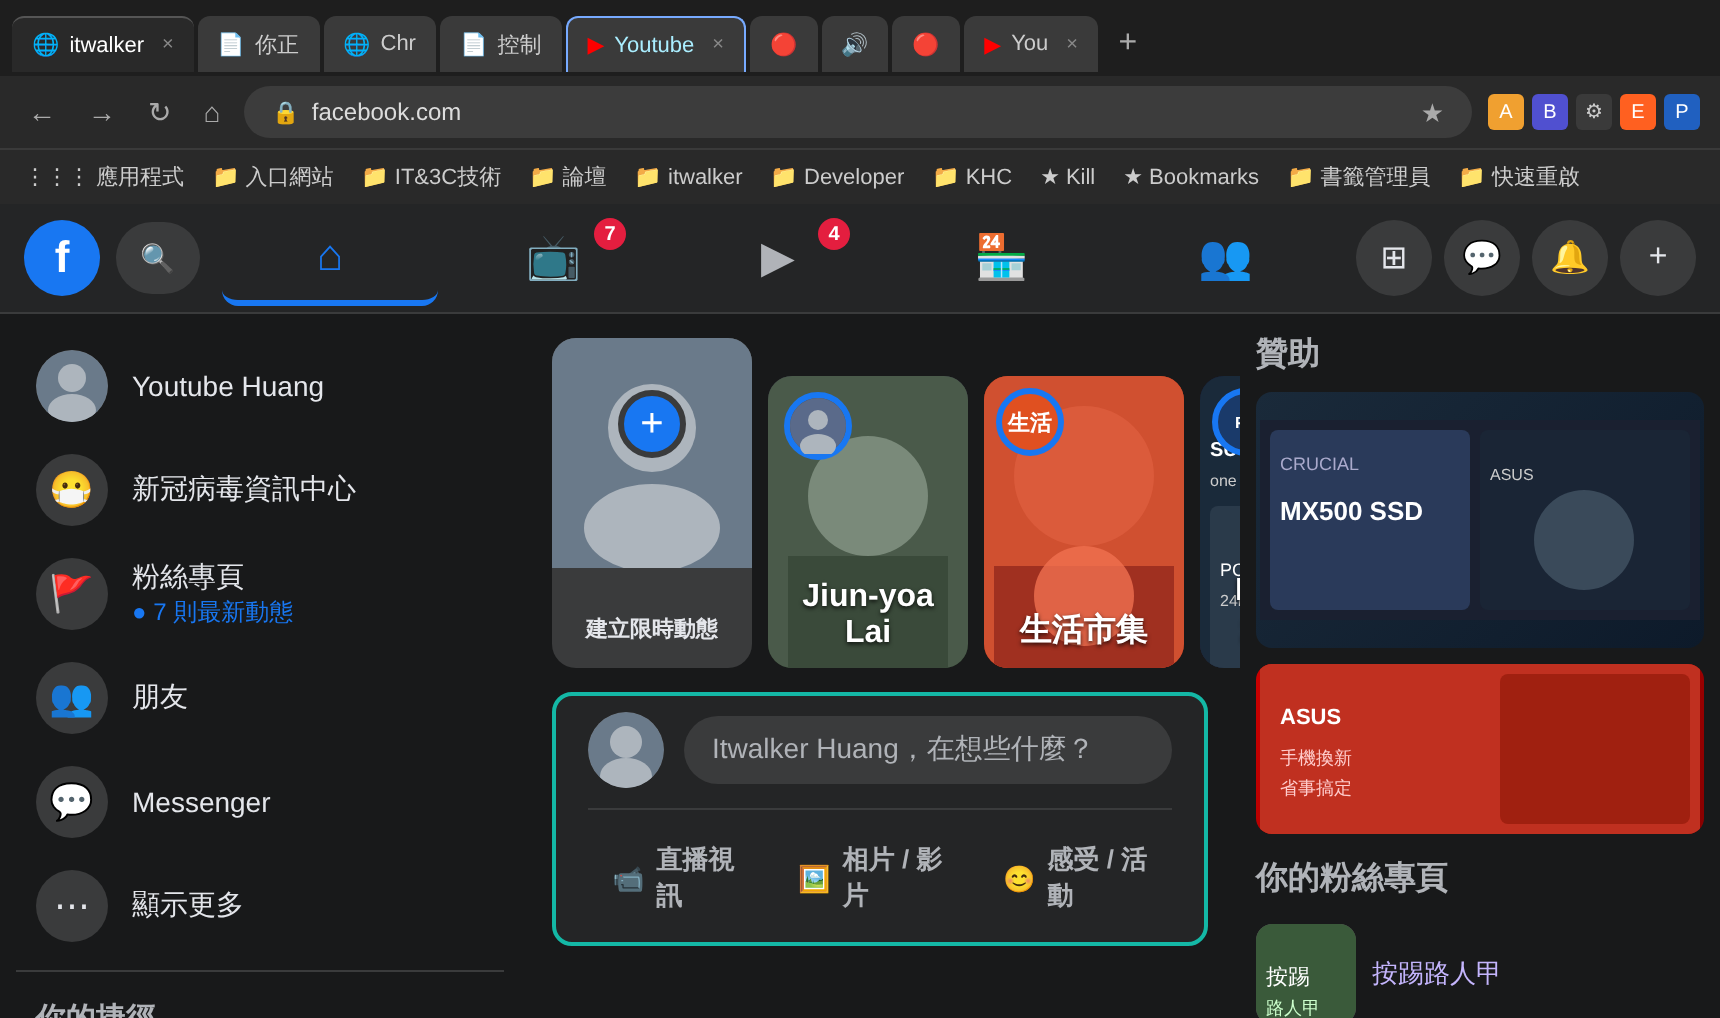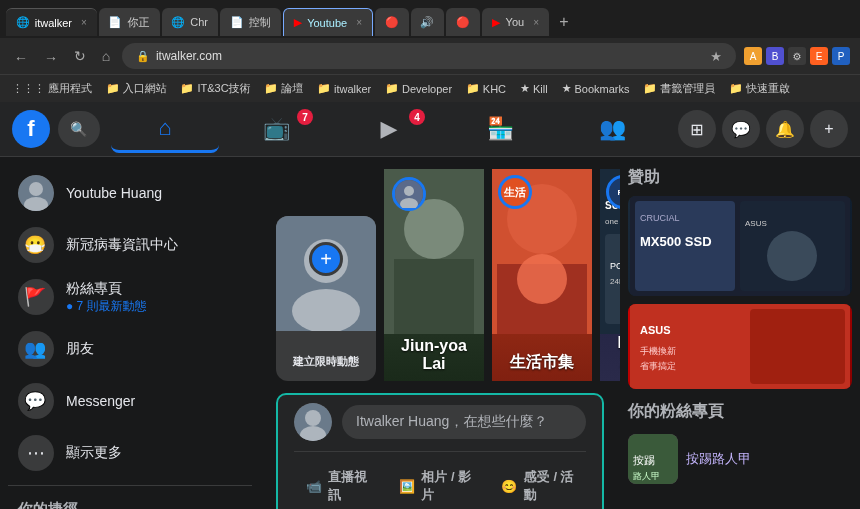--- a/index.html
+++ b/index.html
@@ -121,21 +121,21 @@
     .fb-sidebar-sub { font-size: 12px; color: #1877f2; }
     .fb-sidebar-divider { height: 1px; background: #3a3b3c; margin: 6px 0; }
     .fb-shortcuts-section { color: #b0b3b8; font-size: 15px; font-weight: 600; padding: 8px 10px; }
 
     
     .fb-main { flex: 1; padding: 12px 16px; overflow-y: auto; }
 
     
     .stories-row { display: flex; gap: 8px; margin-bottom: 12px; align-items: flex-end; }
     .story-card {
-      width: 100px; height: 212px; border-radius: 0; overflow: hidden;
+      width: 100px; height: 146px; border-radius: 12px; overflow: hidden;
       position: relative; flex-shrink: 0; cursor: pointer;
     }
     .story-bg {
       width: 100%; height: 100%; display: flex; align-items: flex-end;
       justify-content: center; padding-bottom: 8px; position: relative;
     }
     .story-avatar {
       position: absolute; top: 8px; left: 8px; width: 34px; height: 34px;
       border-radius: 50%; border: 3px solid #1877f2; background: #555;
       display: flex; align-items: center; justify-content: center; font-size: 16px;
@@ -247,21 +247,21 @@
     <div class="new-tab-btn">+</div>
   </div>
 
   <div class="address-bar">
     <span class="nav-btn">←</span>
     <span class="nav-btn">→</span>
     <span class="nav-btn">↻</span>
     <span class="nav-btn">⌂</span>
     <div class="url-bar">
       <span class="url-lock">🔒</span>
-      <span class="url-text">itwalker.com</span>
+      <span class="url-text">facebook.com</span>
       <span class="url-star">★</span>
     </div>
     <div class="ext-icons">
       <div class="ext-icon" style="background:#f0a030; color:white;">A</div>
       <div class="ext-icon" style="background:#5050d0; color:white;">B</div>
       <div class="ext-icon" style="background:#3a3a3a; color:#ccc;">⚙</div>
       <div class="ext-icon" style="background:#ff6020; color:white;">E</div>
       <div class="ext-icon" style="background:#2060c0; color:white;">P</div>
     </div>
   </div>
@@ -492,21 +492,21 @@
             <span>感受 / 活動</span>
           </div>
         </div>
       </div>
     </div>
 
     <div class="fb-right-sidebar">
       <div class="rs-title">贊助</div>
 
       <div class="rs-ad">
-        <div class="rs-ad-img" style="background: linear-gradient(135deg, #1a2a3a, #0d1a2a); position:relative; height:100px;">
+        <div class="rs-ad-img" style="background: linear-gradient(135deg, #1a2a3a, #0d1a2a); position:relative; height:128px;">
           <svg width="220" height="100" viewBox="0 0 220 100">
             <rect width="220" height="100" fill="#1a2030"></rect>
             <rect x="5" y="5" width="100" height="90" fill="#2a3a5a" rx="4"></rect>
             <text x="10" y="25" fill="#aaaacc" font-size="9">CRUCIAL</text>
             <text x="10" y="50" fill="#ffffff" font-size="13" font-weight="bold">MX500 SSD</text>
             <rect x="110" y="5" width="105" height="90" fill="#1a2535" rx="4"></rect>
             <text x="115" y="30" fill="#cccccc" font-size="8">ASUS</text>
             <circle cx="162" cy="60" r="25" fill="#3a4a5a"></circle>
           </svg>
         </div>

